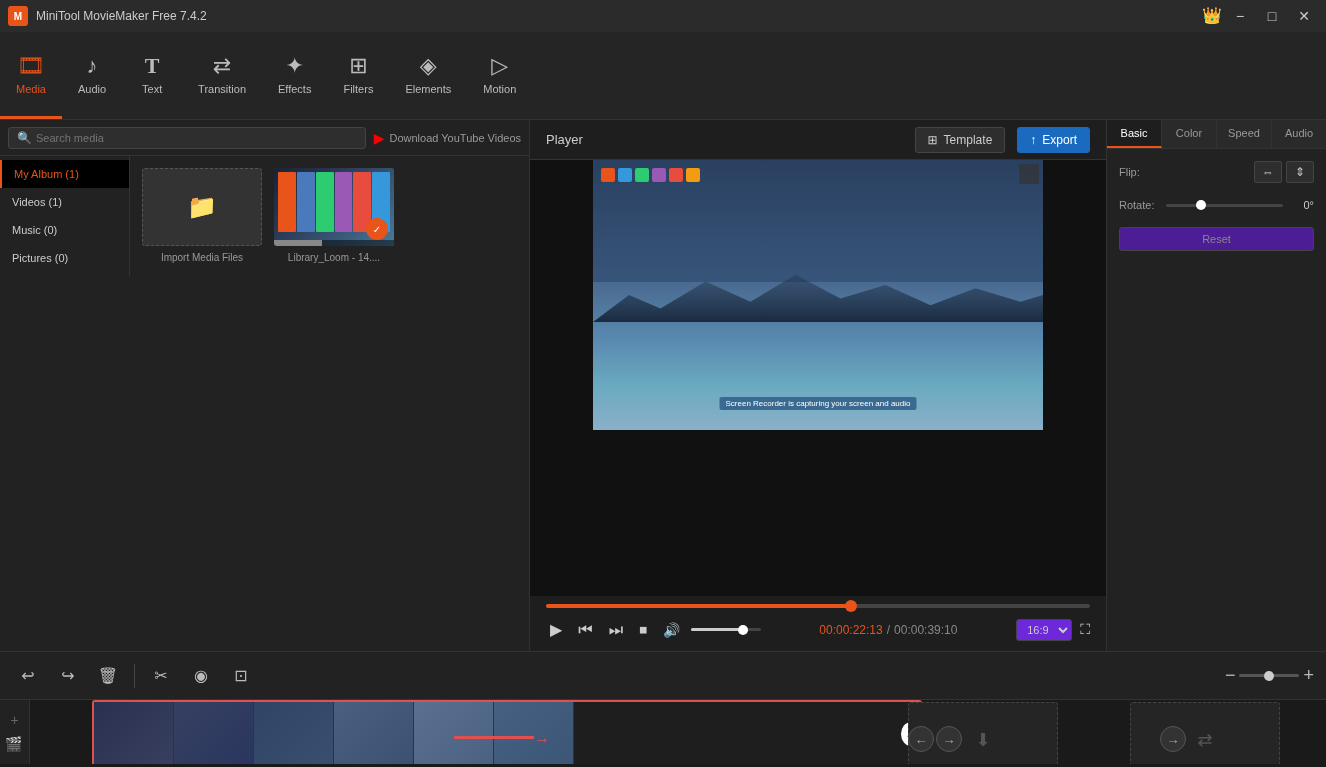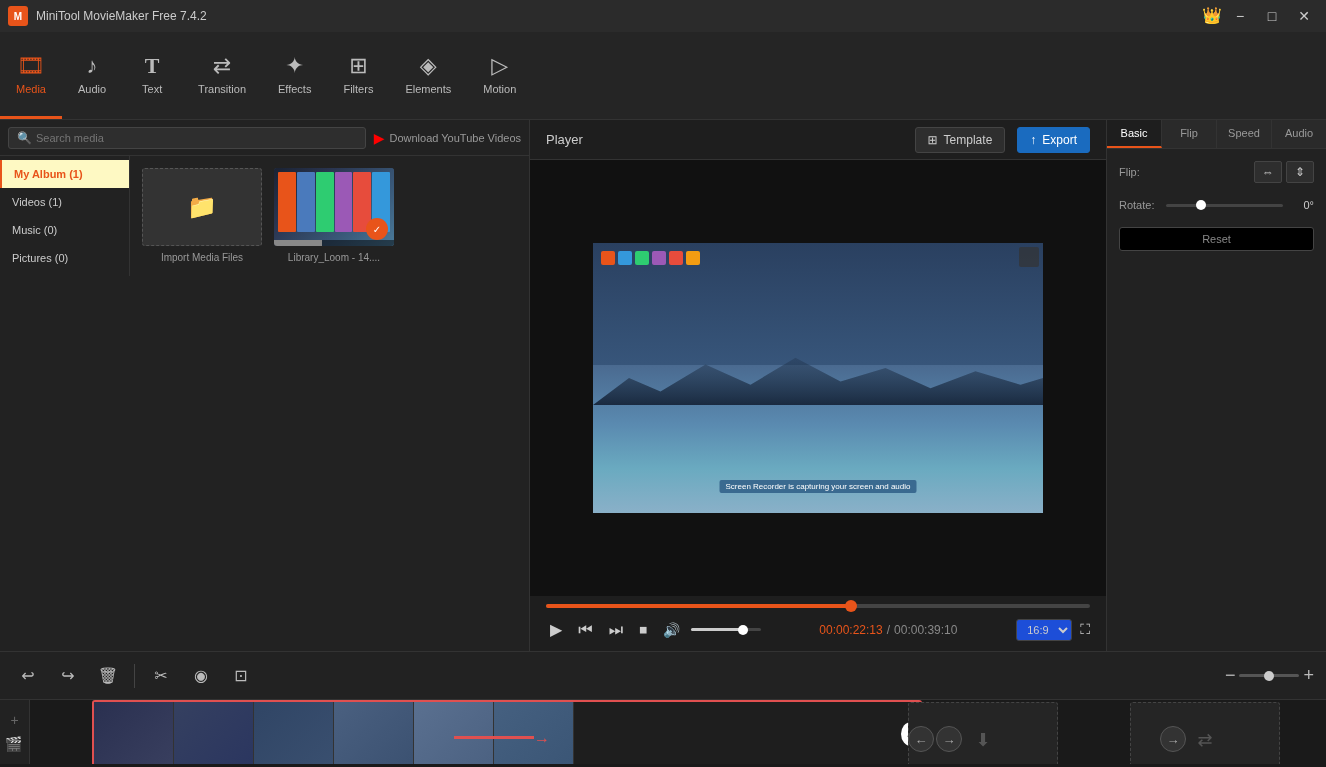--- a/index.html
+++ b/index.html
@@ -29,56 +29,56 @@
 
     #media-toolbar { display: flex; align-items: center; height: 36px; border-bottom: 1px solid #333; padding: 0 8px; gap: 8px; }
     #search-box { display: flex; align-items: center; background: #2e2e2e; border: 1px solid #444; border-radius: 3px; padding: 3px 8px; gap: 4px; flex: 1; }
     #search-box input { background: transparent; border: none; color: #ccc; font-size: 11px; outline: none; width: 100%; }
     #download-yt { display: flex; align-items: center; gap: 5px; color: #999; font-size: 11px; cursor: pointer; white-space: nowrap; }
     .yt-icon { color: #ff0000; font-size: 14px; }
 
     #left-sidebar { width: 530px; display: flex; }
     #album-list { width: 130px; border-right: 1px solid #333; padding: 4px 0; }
     .album-item { padding: 8px 12px; cursor: pointer; color: #ccc; font-size: 11px; }
-    .album-item.active { background: #fef9c3; border-left: 2px solid #e8541a; color: #e8541a; font-weight: bold; }
+    .album-item.active { background: #000000; border-left: 2px solid #e8541a; color: #e8541a; }
 
     #media-grid { flex: 1; padding: 12px; display: flex; flex-wrap: wrap; gap: 12px; align-content: flex-start; }
     .media-thumb { display: flex; flex-direction: column; align-items: center; gap: 6px; cursor: pointer; }
     .thumb-box { width: 120px; height: 78px; background: #333; border: 1px dashed #555; border-radius: 3px; display: flex; align-items: center; justify-content: center; flex-direction: column; gap: 4px; color: #666; }
     .thumb-box.has-content { border: none; background: #444; overflow: hidden; position: relative; }
     .thumb-label { font-size: 10px; color: #999; max-width: 120px; overflow: hidden; text-overflow: ellipsis; white-space: nowrap; }
     .import-icon { font-size: 24px; }
 
     
     #player-panel { flex: 1; background: #1e1e1e; display: flex; flex-direction: column; }
     #player-header { display: flex; align-items: center; justify-content: space-between; padding: 0 16px; height: 40px; border-bottom: 1px solid #333; }
     #player-title { font-size: 13px; color: #ccc; }
     #player-actions { display: flex; gap: 12px; }
     .player-action-btn { display: flex; align-items: center; gap: 6px; padding: 5px 12px; background: #2e2e2e; border: 1px solid #444; border-radius: 3px; cursor: pointer; font-size: 12px; color: #ccc; }
     .export-btn { background: #1a6bbf; border-color: #1a6bbf; color: white; }
 
-    #video-container { flex: 1; display: flex; align-items: center; justify-content: center; background: #111; position: relative; overflow: hidden; }
+    #video-container { flex: 1; display: flex; justify-content: center; background: #111; position: relative; overflow: hidden; }
     #video-frame { width: 450px; height: 270px; background: #000; position: relative; overflow: hidden; }
 
     #player-controls { padding: 8px 16px; background: #1e1e1e; }
     #progress-bar-container { position: relative; height: 4px; background: #444; border-radius: 2px; margin-bottom: 8px; cursor: pointer; }
     #progress-bar-fill { height: 100%; background: #e8541a; border-radius: 2px; width: 56%; }
     #progress-handle { width: 12px; height: 12px; background: #e8541a; border-radius: 50%; position: absolute; top: -4px; left: calc(56% - 6px); }
 
     #controls-row { display: flex; align-items: center; justify-content: space-between; }
     #playback-controls { display: flex; align-items: center; gap: 8px; }
     .ctrl-btn { background: transparent; border: none; color: #ccc; cursor: pointer; font-size: 16px; padding: 4px; display: flex; align-items: center; justify-content: center; }
     #volume-control { display: flex; align-items: center; gap: 6px; }
     #volume-slider { width: 70px; height: 3px; background: #444; border-radius: 2px; position: relative; cursor: pointer; }
     #volume-fill { height: 100%; background: #ccc; border-radius: 2px; width: 75%; }
     #volume-handle { width: 10px; height: 10px; background: white; border-radius: 50%; position: absolute; top: -3.5px; left: calc(75% - 5px); }
     #time-display { color: #e8541a; font-size: 12px; }
     #time-separator { color: #888; }
     #time-total { color: #888; }
-    #aspect-select { background: #1d4ed8; border: 1px solid #444; color: #ccc; font-size: 11px; padding: 3px 6px; border-radius: 3px; cursor: pointer; }
+    #aspect-select { background: #6d28d9; border: 1px solid #444; color: #ccc; font-size: 11px; padding: 3px 6px; border-radius: 3px; cursor: pointer; }
     #fullscreen-btn { background: transparent; border: none; color: #ccc; cursor: pointer; font-size: 14px; }
 
     
     #right-panel { width: 220px; background: #222; border-left: 1px solid #333; display: flex; flex-direction: column; }
     #right-panel-title { padding: 10px 12px; font-size: 13px; color: #ccc; border-bottom: 1px solid #333; }
     #property-tabs { display: flex; border-bottom: 1px solid #333; }
     .prop-tab { flex: 1; text-align: center; padding: 7px 4px; font-size: 11px; cursor: pointer; color: #999; background: #2a2a2a; border-right: 1px solid #333; }
     .prop-tab:last-child { border-right: none; }
     .prop-tab.active { background: #1e1e1e; color: #fff; border-bottom: 2px solid #e8541a; }
 
@@ -87,21 +87,21 @@
     .prop-label { font-size: 11px; color: #999; }
     .prop-controls { display: flex; align-items: center; gap: 4px; }
     .flip-btn { width: 28px; height: 22px; background: #2e2e2e; border: 1px solid #444; color: #ccc; font-size: 12px; cursor: pointer; display: flex; align-items: center; justify-content: center; border-radius: 2px; }
 
     #rotate-row { display: flex; justify-content: space-between; }
     #rotate-slider-container { display: flex; align-items: center; gap: 6px; flex: 1; margin-left: 12px; }
     #rotate-slider { flex: 1; height: 3px; background: #444; border-radius: 2px; position: relative; cursor: pointer; }
     #rotate-handle { width: 10px; height: 10px; background: white; border-radius: 50%; position: absolute; top: -3.5px; left: calc(30% - 5px); }
     #rotate-value { font-size: 11px; color: #ccc; min-width: 25px; text-align: right; }
 
-    #reset-btn { background: #000000; border: 1px solid #444; color: #888; font-size: 11px; padding: 5px 8px; cursor: pointer; border-radius: 3px; width: 100%; }
+    #reset-btn { background: #4c1d95; border: 1px solid #444; color: #888; font-size: 11px; padding: 5px 8px; cursor: pointer; border-radius: 3px; width: 100%; }
 
     
     #bottom-toolbar { display: flex; align-items: center; height: 48px; background: #222; border-top: 1px solid #333; padding: 0 12px; gap: 8px; }
     .tool-action-btn { width: 32px; height: 28px; background: transparent; border: none; color: #bbb; cursor: pointer; font-size: 16px; display: flex; align-items: center; justify-content: center; border-radius: 3px; }
     .toolbar-separator { width: 1px; height: 24px; background: #444; margin: 0 2px; }
     #zoom-controls { display: flex; align-items: center; gap: 4px; margin-left: auto; }
     #zoom-slider { width: 60px; height: 3px; background: #555; border-radius: 2px; position: relative; cursor: pointer; }
     #zoom-handle { width: 10px; height: 10px; background: #ccc; border-radius: 50%; position: absolute; top: -3.5px; left: calc(50% - 5px); }
     .zoom-btn { background: transparent; border: none; color: #bbb; font-size: 18px; cursor: pointer; display: flex; align-items: center; }
 
@@ -322,21 +322,21 @@
           </select>
           <button id="fullscreen-btn">⛶</button>
         </div>
       </div>
     </div>
   </div>
 
   <div id="right-panel">
     <div id="property-tabs">
       <div class="prop-tab active">Basic</div>
-      <div class="prop-tab">Flip</div>
+      <div class="prop-tab">Color</div>
       <div class="prop-tab">Speed</div>
       <div class="prop-tab">Audio</div>
     </div>
     <div id="property-content">
       <div class="prop-row">
         <span class="prop-label">Flip:</span>
         <div class="prop-controls">
           <button class="flip-btn">⇔</button>
           <button class="flip-btn">⇕</button>
         </div>

